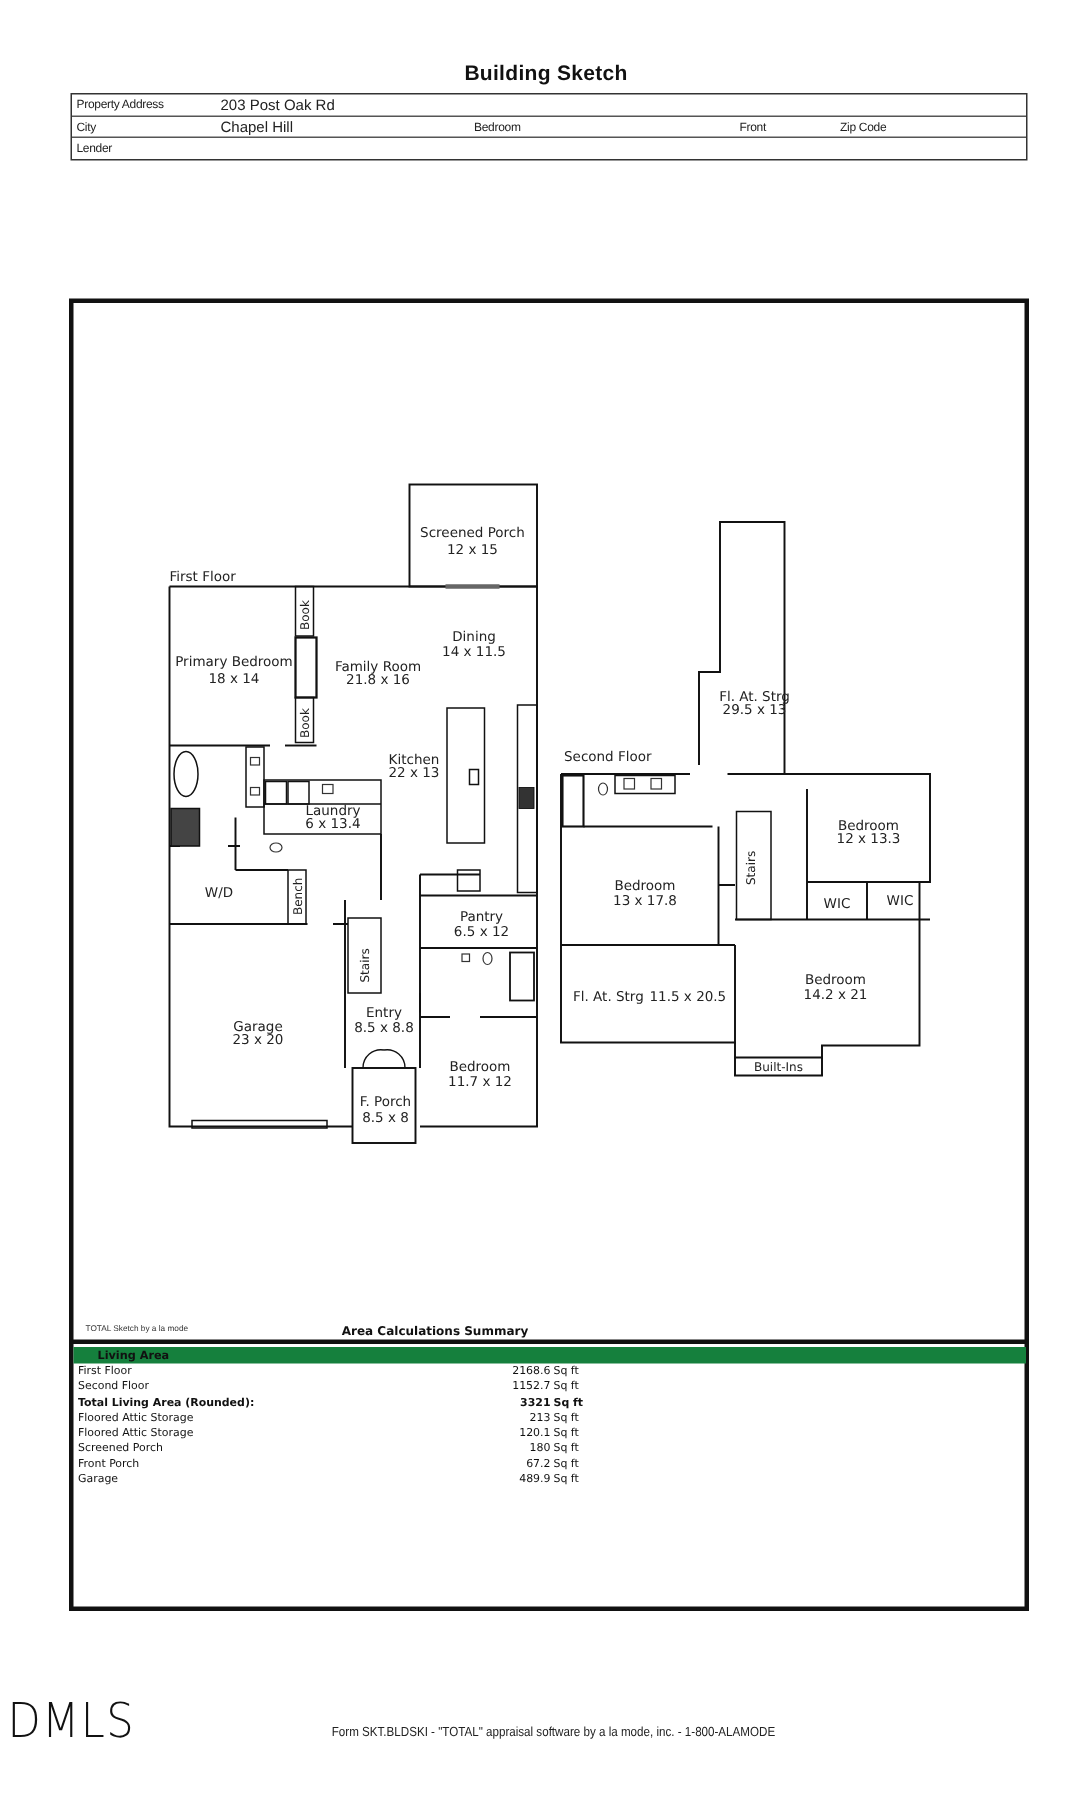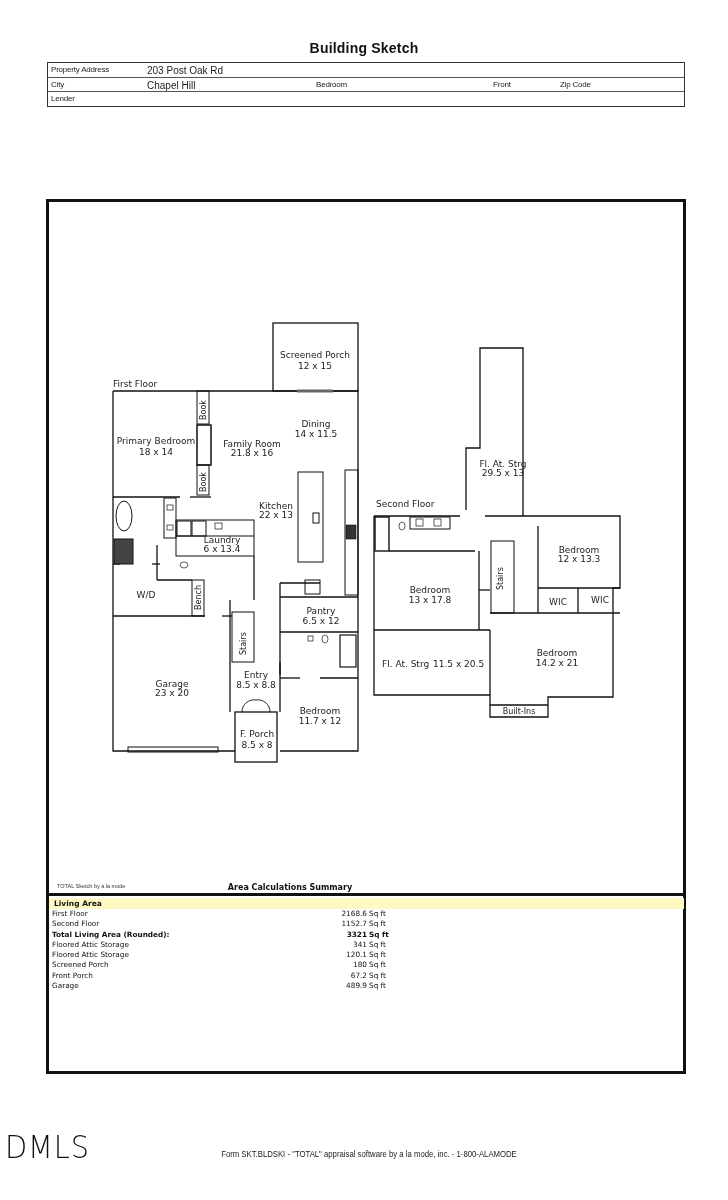--- a/index.html
+++ b/index.html
@@ -11,21 +11,21 @@
     .hlabel { position: absolute; left: 3px; top: 0; color: #222; font-size: 8px; letter-spacing: -0.2px; }
     .hval { position: absolute; top: 1px; font-size: 10px; color: #222; margin-left: 28px; }
     .sketch-box { position: absolute; left: 46px; top: 199px; width: 640px; height: 875px; border: 3px solid #111; box-sizing: border-box; }
     svg.plan { position: absolute; left: 0; top: 0; }
     .plan text { font-family: "DejaVu Sans", sans-serif; font-size: 9px; fill: #222; }
     .sketch-credit { position: absolute; left: 57px; top: 883px; font-size: 5.5px; color: #333; }
     .area-title { position: absolute; left: 0; width: 580px; top: 883px; text-align: center; font-size: 8px; font-weight: bold; font-family: "DejaVu Sans", sans-serif; padding-left: 0; }
     .area-title span { margin-left: 0; }
     .divider { position: absolute; left: 46px; top: 893px; width: 640px; height: 3px; background: #111; }
     .area-table { position: absolute; left: 49px; top: 898px; width: 635px; font-family: "DejaVu Sans", sans-serif; font-size: 7.3px; }
-    .section-head { background: #fef9c3; font-weight: bold; height: 11px; line-height: 11px; padding-left: 5px; font-size: 7.5px; }
+    .section-head { background: #15803d; font-weight: bold; height: 11px; line-height: 11px; padding-left: 16px; font-size: 7.5px; }
     .arow { height: 10.3px; line-height: 10.3px; position: relative; padding-left: 3px; }
     .arow .val { position: absolute; left: 280px; width: 38px; text-align: right; }
     .arow .unit { position: absolute; left: 320px; }
     .arow.bold { font-weight: bold; }
     .footer-form { position: absolute; top: 1149px; left: 0; width: 728px; text-align: center; font-size: 8.8px; color: #222; font-family: "Liberation Sans", sans-serif; padding-left: 0; }
     .footer-form span { display: inline-block; transform: scaleX(0.88); margin-left: 10px; }
     .dmls { position: absolute; left: 5px; top: 1128px; font-family: "DejaVu Sans", sans-serif; font-weight: 200; font-size: 32px; letter-spacing: 1px; color: #111; transform: scaleX(0.9); transform-origin: left; }
   </style>
 </head>
 <body>
@@ -209,21 +209,21 @@
     <span class="val">1152.7</span>
     <span class="unit">Sq ft</span>
   </div>
   <div class="arow bold">
     <span>Total Living Area (Rounded):</span>
     <span class="val">3321</span>
     <span class="unit">Sq ft</span>
   </div>
   <div class="arow">
     <span>Floored Attic Storage</span>
-    <span class="val">341</span>
+    <span class="val">213</span>
     <span class="unit">Sq ft</span>
   </div>
   <div class="arow">
     <span>Floored Attic Storage</span>
     <span class="val">120.1</span>
     <span class="unit">Sq ft</span>
   </div>
   <div class="arow">
     <span>Screened Porch</span>
     <span class="val">180</span>

